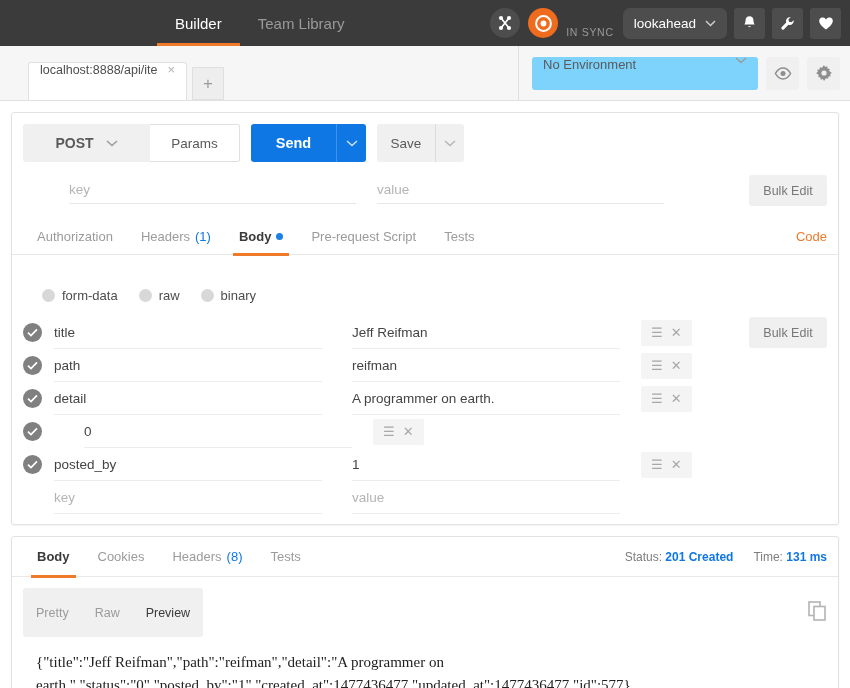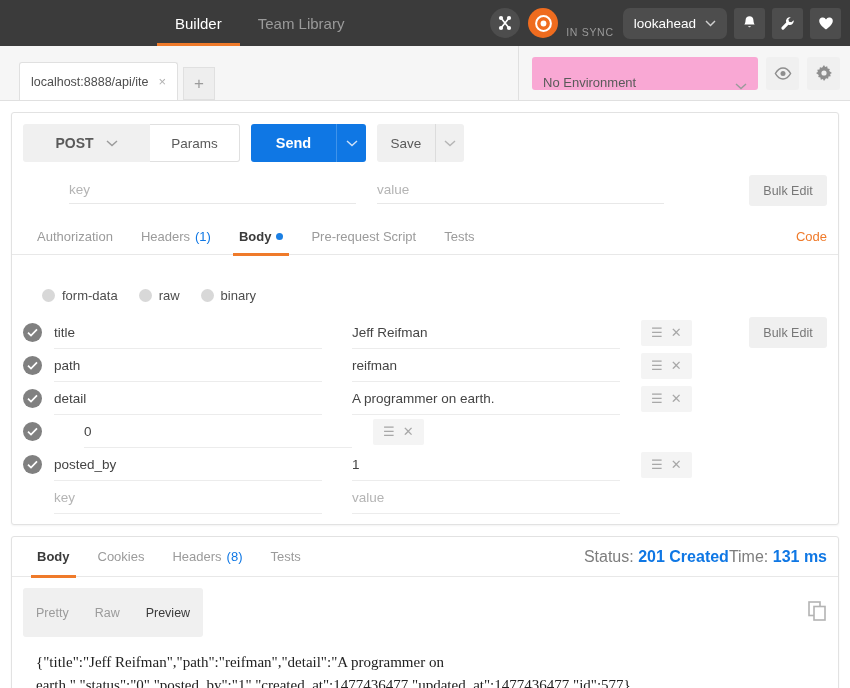--- a/index.html
+++ b/index.html
@@ -54,39 +54,39 @@
     display: flex; align-items: flex-end; position: relative;
   }
   .tabstrip-left {
     display: flex; align-items: flex-end; height: 100%;
     flex: 0 0 519px; border-right: 1px solid #e0e0e0;
   }
   .req-tab {
     height: 38px; background: #ffffff;
     border: 1px solid #e0e0e0; border-bottom: none;
     border-radius: 3px 3px 0 0;
-    margin-left: 19px;
-    display: flex; align-items: center; gap: 10px;
+    margin-left: 28px;
+    display: flex; align-items: flex-start; gap: 10px;
     padding: 0 11px; cursor: pointer;
   }
   .req-tab-label { font-size: 12.5px; color: #4d4d4d; }
   .tab-close { font-size: 13px; color: #b0b0b0; cursor: pointer; line-height: 1; }
   .new-tab {
     width: 32px; height: 33px; background: #eeeeee;
     border: 1px solid #e0e0e0; border-bottom-color: #e0e0e0;
     display: flex; align-items: center; justify-content: center;
     color: #9b9b9b; font-size: 17px; margin-left: 5px; cursor: pointer;
   }
   .tabstrip-right {
     flex: 1; display: flex; align-items: center;
     gap: 8px; padding: 0 10px 0 13px; height: 100%;
   }
   .env-select {
-    flex: 1; height: 33px; background: #f9a8d4; border-radius: 3px;
-    display: flex; align-items: flex-end; padding: 0 11px;
+    flex: 1; height: 33px; background: #7dd3fc; border-radius: 3px;
+    display: flex; align-items: flex-start; padding: 0 11px;
     font-size: 13px; color: #5a5a5a; cursor: pointer;
   }
   .env-select .chev { margin-left: auto; }
   .env-btn {
     width: 33px; height: 33px; background: #f0f0f0; border-radius: 3px;
     display: flex; align-items: center; justify-content: center; cursor: pointer;
   }
 
   
   .req-panel {
@@ -234,21 +234,21 @@
   .resp-tab {
     height: 40px; display: flex; align-items: center; gap: 5px;
     padding: 0 14px; font-size: 13px; color: #9b9b9b;
     position: relative; cursor: pointer;
   }
   .resp-tab.active { color: #3b3b3b; font-weight: bold; }
   .resp-tab.active::after {
     content: ""; position: absolute; left: 8px; right: 8px; bottom: -1px;
     height: 3px; background: #ef7a2a;
   }
-  .resp-meta { margin-left: auto; display: flex; font-size: 16px; }
+  .resp-meta { margin-left: auto; display: flex; gap: 20px; font-size: 12px; }
   .meta-label { color: #7d7d7d; }
   .meta-value { color: #0f77e4; font-weight: bold; }
 
   .resp-toolbar { display: flex; align-items: center; padding: 11px 11px 0 11px; }
   .seg-group { display: flex; background: #f0f0f0; border-radius: 3px; height: 49px; }
   .seg {
     display: flex; align-items: center; padding: 0 13px;
     font-size: 12.5px; color: #9b9b9b; cursor: pointer;
   }
   .seg.active { color: #3b3b3b; }

